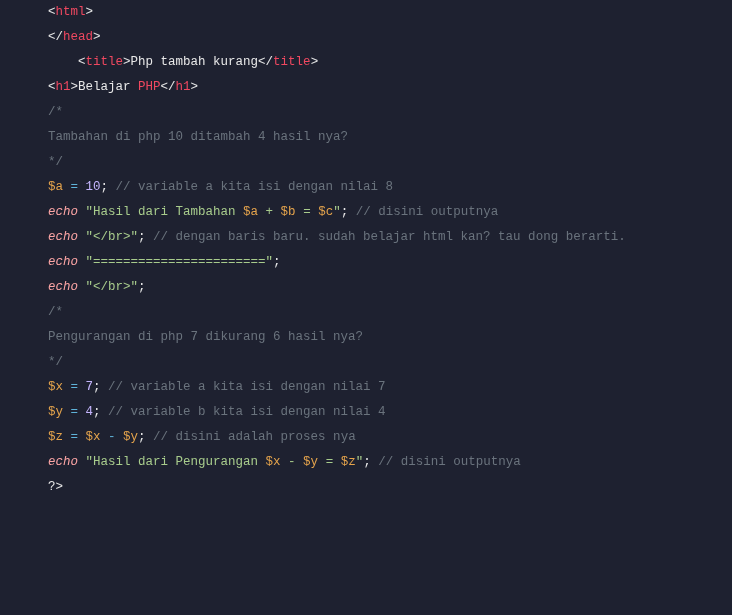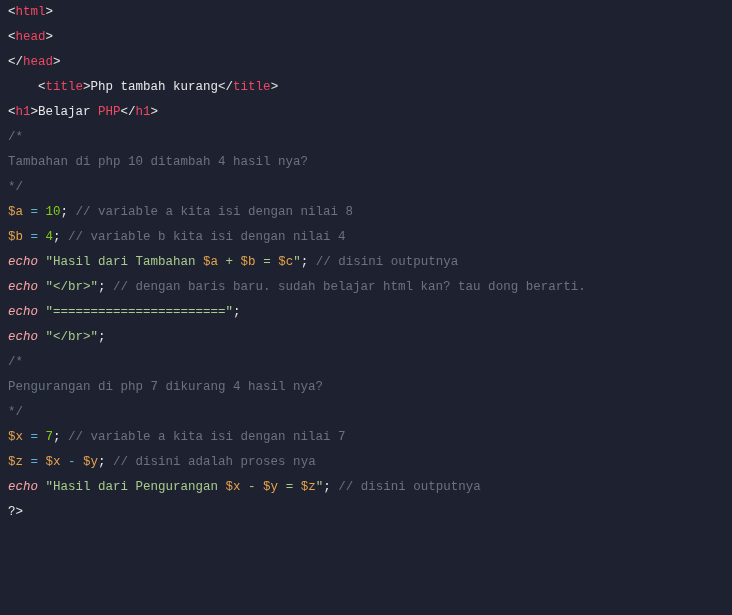--- a/index.html
+++ b/index.html
@@ -13,77 +13,77 @@
     height: 615px;
     overflow: hidden;
   }
   .code-container {
     padding: 0;
   }
   .line {
     padding: 5px 8px;
     white-space: pre;
     line-height: 1.2;
+    margin-left: 40px;
   }
   .bracket { color: #e8e8e8; }
   .tag-red { color: #f04860; }
   .white { color: #e8e8e8; }
   .comment { color: #6a737d; }
   .var-orange { color: #e5a44c; }
-  .number { color: #84cc16; }
+  .number { color: #c4b5fd; }
   .semi { color: #e8e8e8; }
   .echo { color: #fca5a5; font-style: italic; }
   .string { color: #a8cc8c; }
   .str-var { color: #e5a44c; }
   .op { color: #5fb3d9; }
 </style>
 </head>
 <body>
 
 <div class="code-container">
 
 <div class="line"><span class="bracket">&lt;</span><span class="tag-red">html</span><span class="bracket">&gt;</span></div>
 
-<div class="line"><span class="bracket">&lt;</span><span class="tag-red">head</span><span class="bracket">&gt;</span></div>
 
 <div class="line"><span class="bracket">&lt;/</span><span class="tag-red">head</span><span class="bracket">&gt;</span></div>
 
 <div class="line"><span>    </span><span class="bracket">&lt;</span><span class="tag-red">title</span><span class="bracket">&gt;</span><span class="white">Php tambah kurang</span><span class="bracket">&lt;/</span><span class="tag-red">title</span><span class="bracket">&gt;</span></div>
 
 
 <div class="line"><span class="bracket">&lt;</span><span class="tag-red">h1</span><span class="bracket">&gt;</span><span class="white">Belajar </span><span class="tag-red">PHP</span><span class="bracket">&lt;/</span><span class="tag-red">h1</span><span class="bracket">&gt;</span></div>
 
 
 <div class="line"><span class="comment">/*</span></div>
 
 <div class="line"><span class="comment">Tambahan di php 10 ditambah 4 hasil nya?</span></div>
 
 <div class="line"><span class="comment">*/</span></div>
 
 <div class="line"><span class="var-orange">$a</span><span class="op"> = </span><span class="number">10</span><span class="semi">;</span><span class="comment"> // variable a kita isi dengan nilai 8</span></div>
 
-<div class="line"><span class="var-orange">$b</span><span class="op"> = </span><span class="number">4</span><span class="semi">;</span><span class="comment"> // variable b kita isi dengan nilai 4</span></div>
 
 
 <div class="line"><span class="echo">echo</span><span> </span><span class="string">"</span><span class="string">Hasil dari Tambahan </span><span class="str-var">$a</span><span class="string"> + </span><span class="str-var">$b</span><span class="string"> = </span><span class="str-var">$c</span><span class="string">"</span><span class="semi">;</span><span class="comment"> // disini outputnya</span></div>
 
 <div class="line"><span class="echo">echo</span><span> </span><span class="string">"&lt;/br&gt;"</span><span class="semi">;</span><span class="comment"> // dengan baris baru. sudah belajar html kan? tau dong berarti.</span></div>
 
 <div class="line"><span class="echo">echo</span><span> </span><span class="string">"======================="</span><span class="semi">;</span></div>
 
 <div class="line"><span class="echo">echo</span><span> </span><span class="string">"&lt;/br&gt;"</span><span class="semi">;</span></div>
 
 <div class="line"><span class="comment">/*</span></div>
 
-<div class="line"><span class="comment">Pengurangan di php 7 dikurang 4 hasil nya?</span></div>
+<div class="line"><span class="comment">Pengurangan di php 7 dikurang 6 hasil nya?</span></div>
 
 <div class="line"><span class="comment">*/</span></div>
 
 <div class="line"><span class="var-orange">$x</span><span class="op"> = </span><span class="number">7</span><span class="semi">;</span><span class="comment"> // variable a kita isi dengan nilai 7</span></div>
 
+<div class="line"><span class="var-orange">$y</span><span class="op"> = </span><span class="number">4</span><span class="semi">;</span><span class="comment"> // variable b kita isi dengan nilai 4</span></div>
 
 <div class="line"><span class="var-orange">$z</span><span class="op"> = </span><span class="var-orange">$x</span><span class="op"> - </span><span class="var-orange">$y</span><span class="semi">;</span><span class="comment"> // disini adalah proses nya</span></div>
 
 <div class="line"><span class="echo">echo</span><span> </span><span class="string">"</span><span class="string">Hasil dari Pengurangan </span><span class="str-var">$x</span><span class="string"> - </span><span class="str-var">$y</span><span class="string"> = </span><span class="str-var">$z</span><span class="string">"</span><span class="semi">;</span><span class="comment"> // disini outputnya</span></div>
 
 <div class="line"><span class="white">?&gt;</span></div>
 
 </div>
 
 </body></html>

